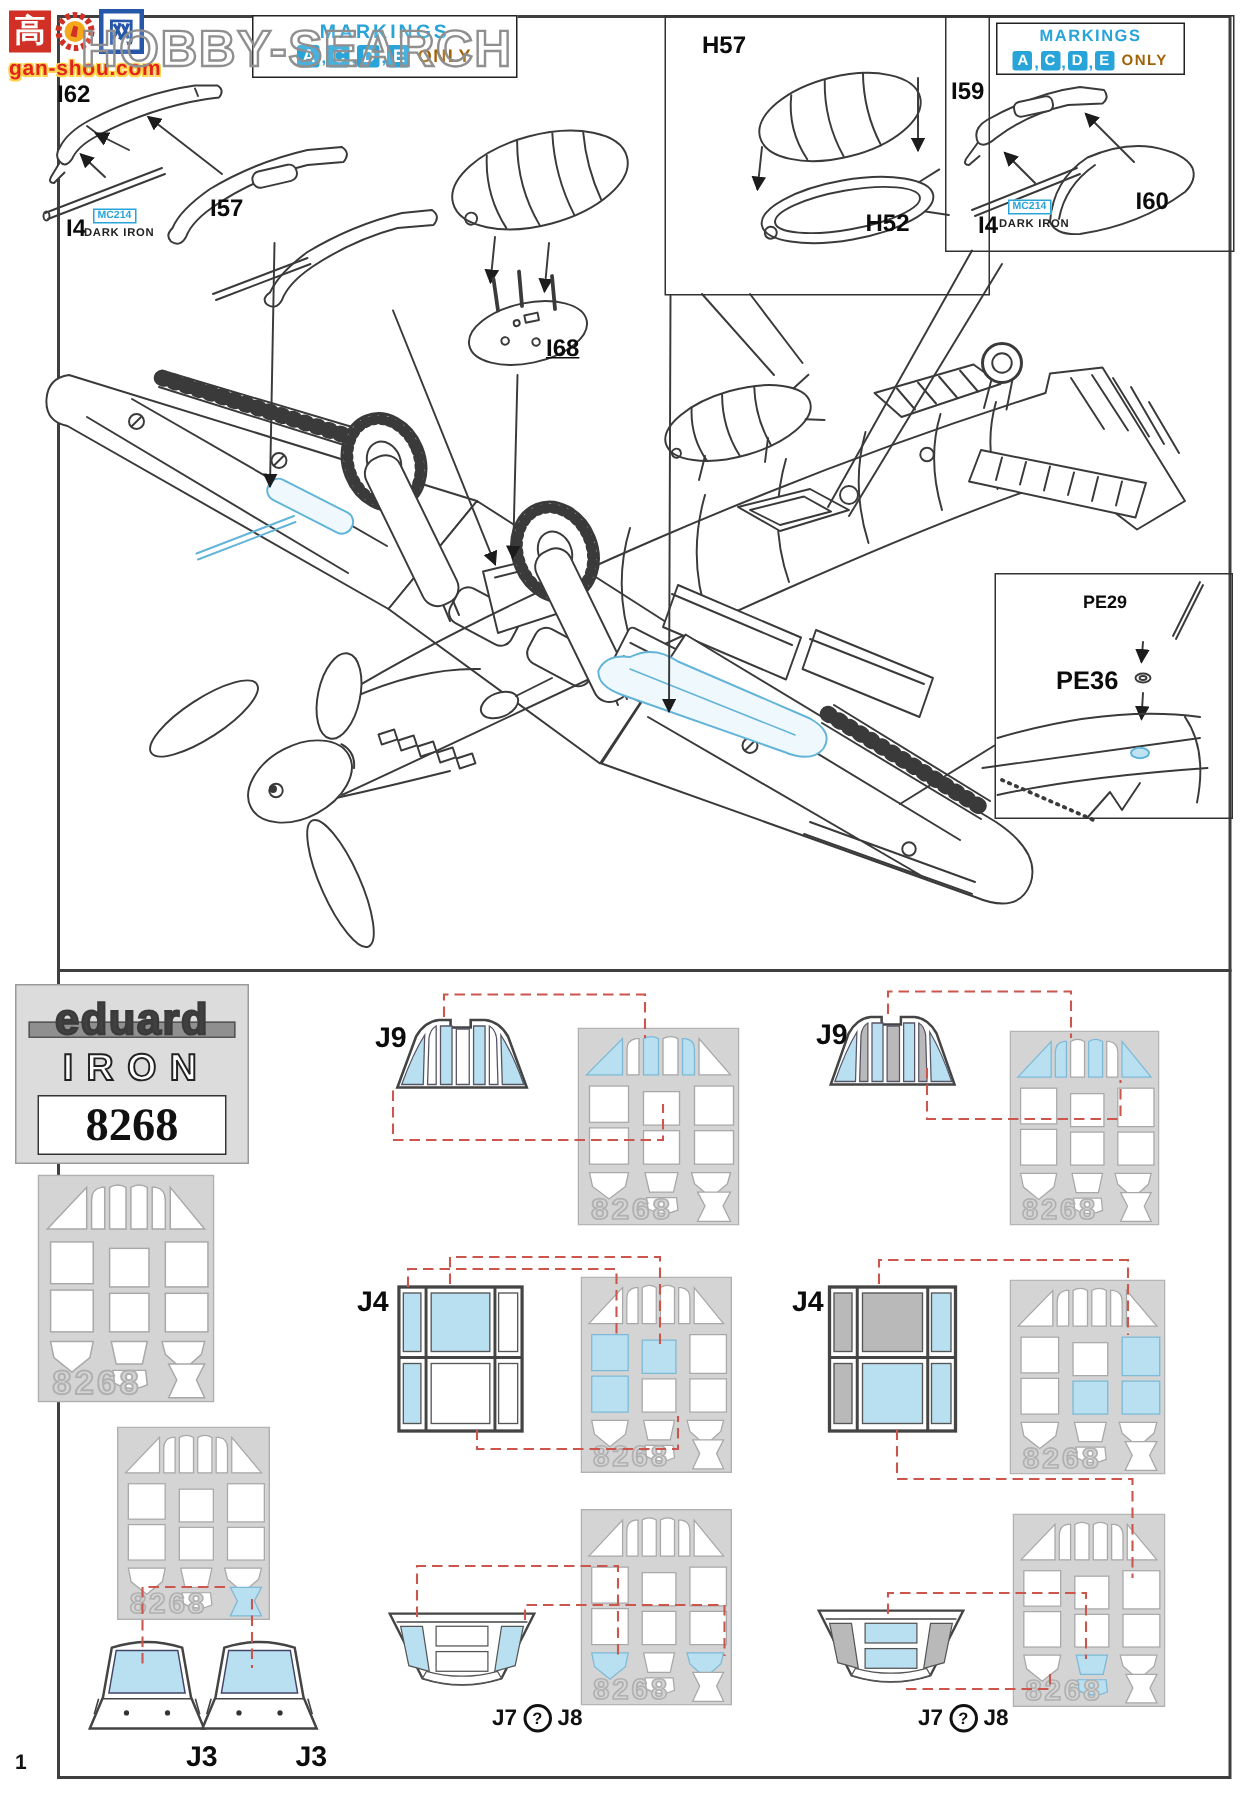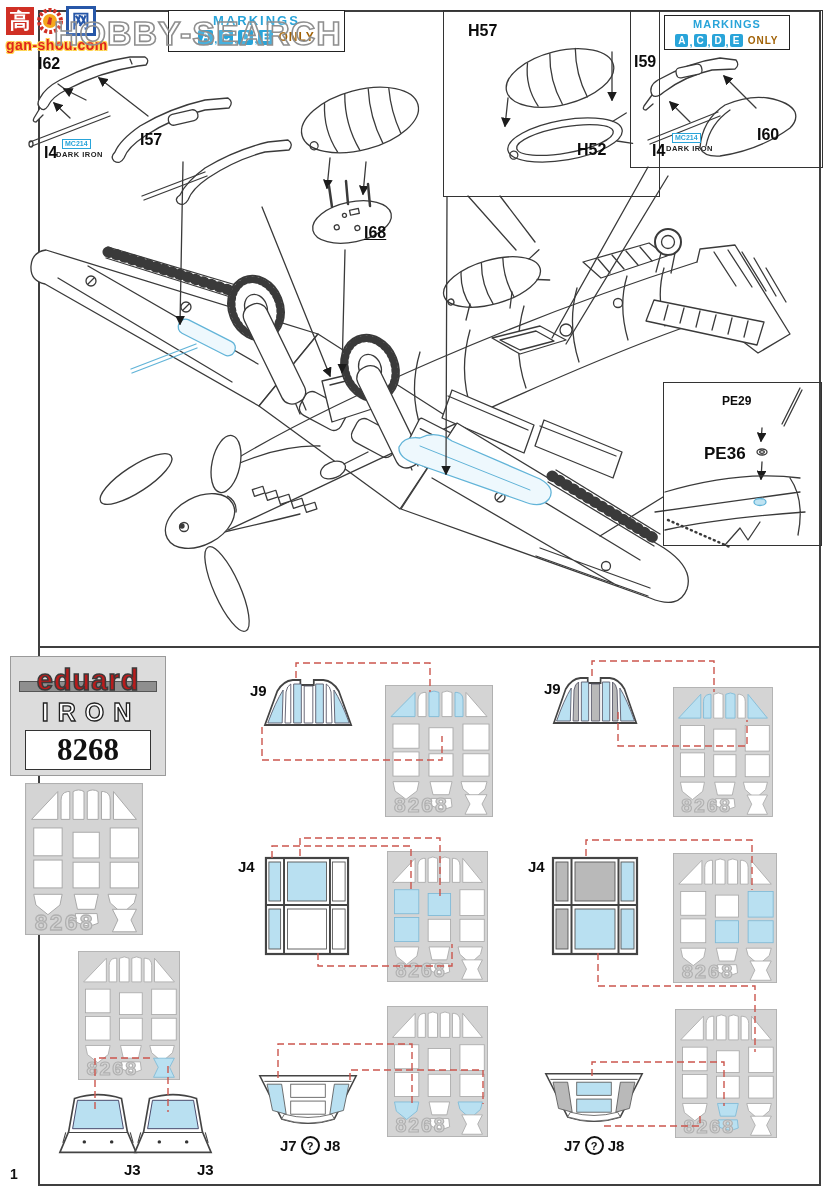--- a/index.html
+++ b/index.html
@@ -35,31 +35,31 @@
            font-weight:bold;font-size:18px;line-height:24px;text-align:center;}
   .wm-site{color:#e0251b;font-weight:bold;font-size:14px;margin-top:1px;letter-spacing:.5px;
            text-shadow:1px 1px 0 #ffd24a,-1px -1px 0 #ffd24a,1px -1px 0 #ffd24a,-1px 1px 0 #ffd24a;}
   .wm-brand{position:absolute;left:48px;top:8px;font-size:34px;font-weight:bold;letter-spacing:1px;
             color:rgba(255,255,255,.15);-webkit-text-stroke:1.6px #8f8f8f;white-space:nowrap;}
   
   .eduard-block{position:absolute;left:10px;top:656px;width:154px;height:118px;background:#dcdcdc;
                 border:1px solid #9a9a9a;text-align:center;}
   .ed-logo-wrap{position:relative;height:36px;margin-top:6px;}
   .ed-bar{position:absolute;left:8px;right:8px;top:18px;height:9px;background:#8f8f8f;border:1px solid #555;}
-  .ed-logo{position:relative;font-size:29px;font-weight:bold;line-height:34px;color:#b91c1c;
+  .ed-logo{position:relative;font-size:29px;font-weight:bold;line-height:34px;color:#404040;
            -webkit-text-stroke:1.5px #3a3a3a;letter-spacing:1px;}
   .ed-mask{font-size:25px;font-weight:bold;letter-spacing:9px;color:#fff;-webkit-text-stroke:1.3px #222;
            line-height:26px;margin-left:6px;}
   .ed-num-box{background:#fff;border:1.5px solid #333;margin:5px 14px 0 14px;height:38px;
               display:flex;align-items:center;justify-content:center;}
   .ed-num{font-family:"Liberation Serif",serif;font-weight:bold;font-size:31px;color:#111;}
   
   .sheet,.part-svg{position:absolute;}
-  .step-label{position:absolute;font-weight:bold;font-size:15px;color:#0c0c0c;}
-  .j7j8-label{position:absolute;display:flex;align-items:center;gap:4px;font-weight:bold;font-size:15px;}
+  .step-label{position:absolute;font-weight:bold;font-size:19px;color:#0c0c0c;}
+  .j7j8-label{position:absolute;display:flex;align-items:center;gap:4px;font-weight:bold;font-size:15px;margin-left:48px;}
   .qcircle{width:15px;height:15px;border:2px solid #111;border-radius:50%;font-size:11px;font-weight:bold;
            display:flex;align-items:center;justify-content:center;}
   #connectors{position:absolute;left:0;top:0;pointer-events:none;z-index:40;}
   .pagenum{position:absolute;left:10px;top:1166px;font-weight:bold;font-size:14px;}
 </style>
 </head>
 <body>
 
 <div class="page">
 

